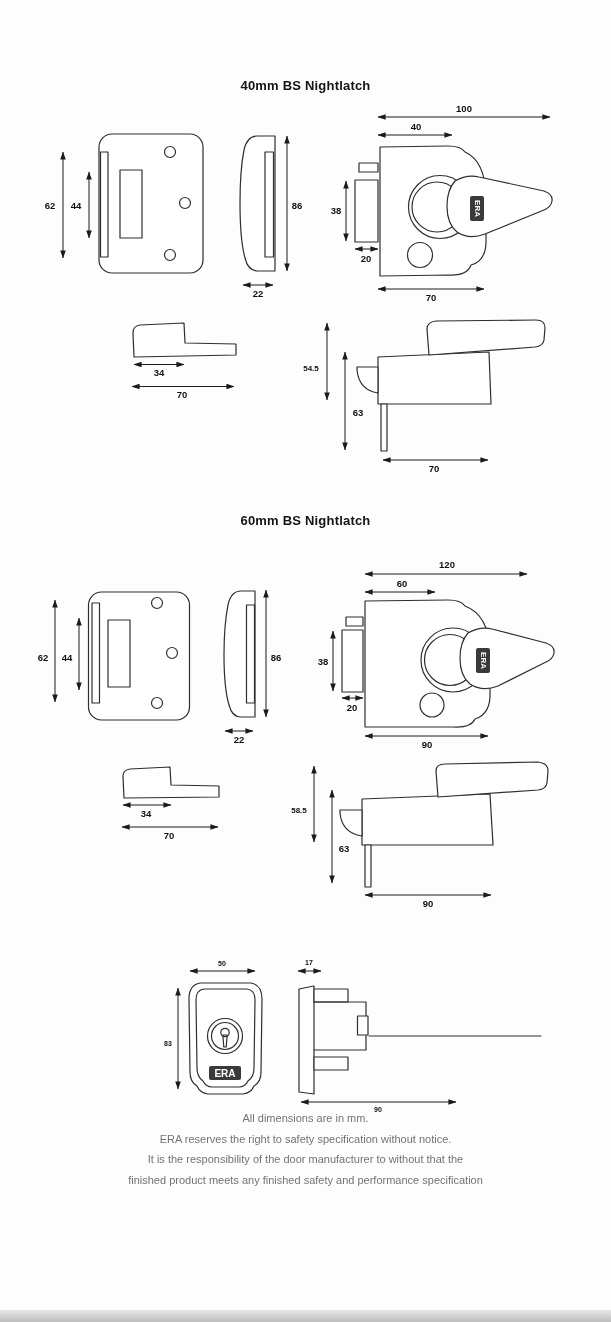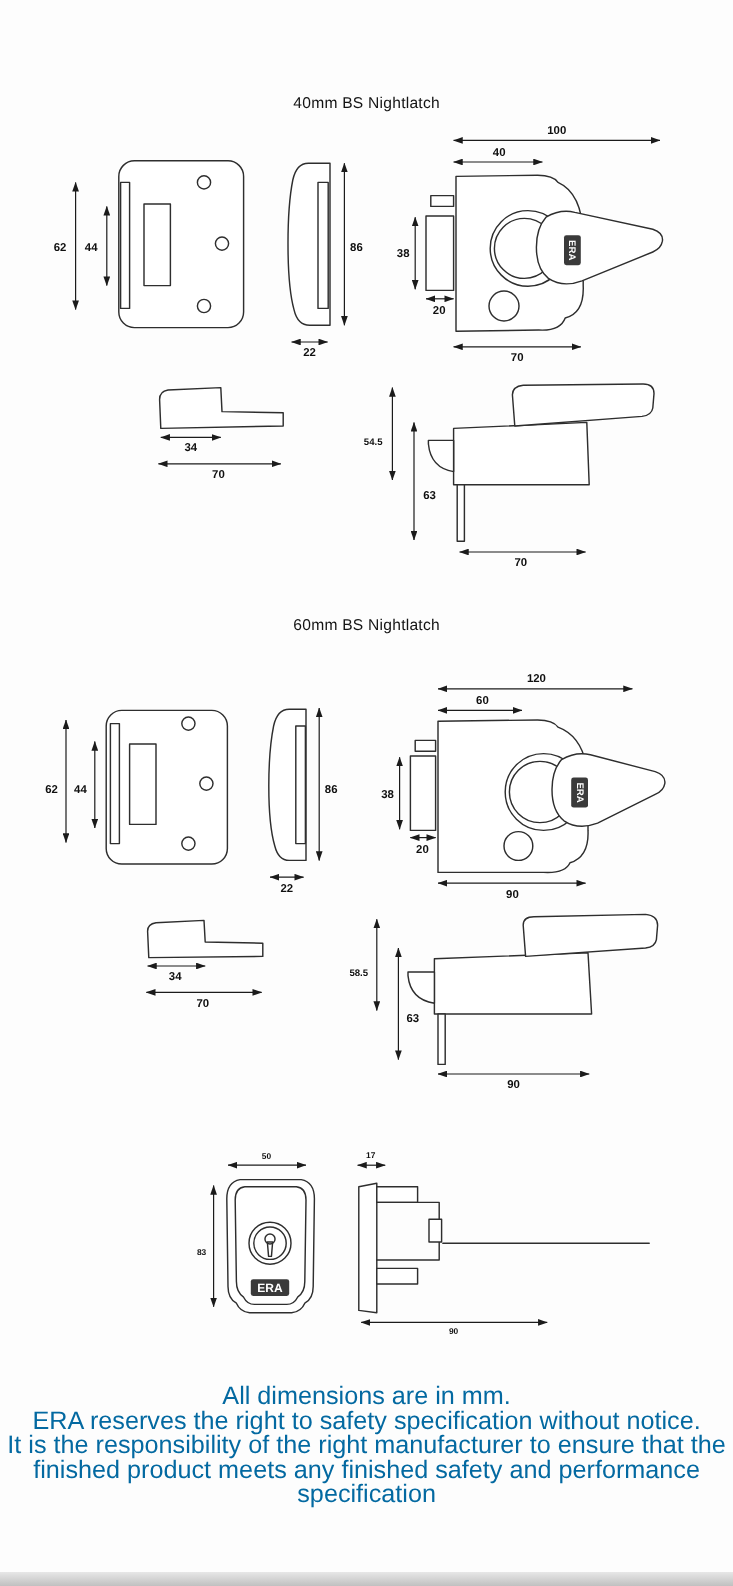--- a/index.html
+++ b/index.html
@@ -1,21 +1,21 @@
 <!DOCTYPE html>
 <html><head>
 <meta charset="utf-8">
 <style>
   html,body{margin:0;padding:0;background:#ffffff;}
   .page{position:relative;width:611px;height:1322px;background:#fdfdfd;
         font-family:"Liberation Sans",sans-serif;overflow:hidden;}
   .sec-title{position:absolute;left:0;width:611px;text-align:center;
-        font-size:13px;font-weight:normal;color:#141414;letter-spacing:.2px;}
-  .footer{position:absolute;left:0;top:1154px;width:611px;text-align:center;
-        font-size:21px;line-height:20.5px;color:#0369a1;}
+        font-size:13px;font-weight:bold;color:#141414;letter-spacing:.2px;}
+  .footer{position:absolute;left:0;top:1108px;width:611px;text-align:center;
+        font-size:11px;line-height:20.5px;color:#737373;}
   .drawing-svg{position:absolute;left:0;top:0;}
   .ol{fill:#ffffff;stroke:#2e2e2e;stroke-width:1.2;stroke-linejoin:round;}
   .nf{fill:none;stroke:#2e2e2e;stroke-width:1.2;stroke-linejoin:round;stroke-linecap:round;}
   .dim{stroke:#1b1b1b;stroke-width:1;fill:none;}
   .dlab{font-family:"Liberation Sans",sans-serif;font-size:9.5px;font-weight:bold;
         fill:#101010;text-anchor:middle;}
   .dlab.sm{font-size:8px;}
   .dlab.xs{font-size:7px;}
   .logo-box{fill:#3a3a3a;stroke:none;}
   .logo-txt{font-family:"Liberation Sans",sans-serif;font-weight:bold;fill:#ffffff;
@@ -208,18 +208,18 @@
         <line class="nf" x1="369" y1="1036" x2="541" y2="1036"></line>
         <line class="dim" x1="301" y1="1102" x2="456" y2="1102" marker-start="url(#ah)" marker-end="url(#ah)"></line>
         <text class="dlab xs" x="378" y="1112">90</text>
       </g>
     </g>
   </svg>
 
   <div class="footer">
     <div>All dimensions are in mm.</div>
     <div>ERA reserves the right to safety specification without notice.</div>
-    <div>It is the responsibility of the right manufacturer to ensure that the</div>
+    <div>It is the responsibility of the door manufacturer to without that the</div>
     <div>finished product meets any finished safety and performance specification</div>
   </div>
 
   <div class="scan-edge"></div>
 </div>
 
 </body></html>

